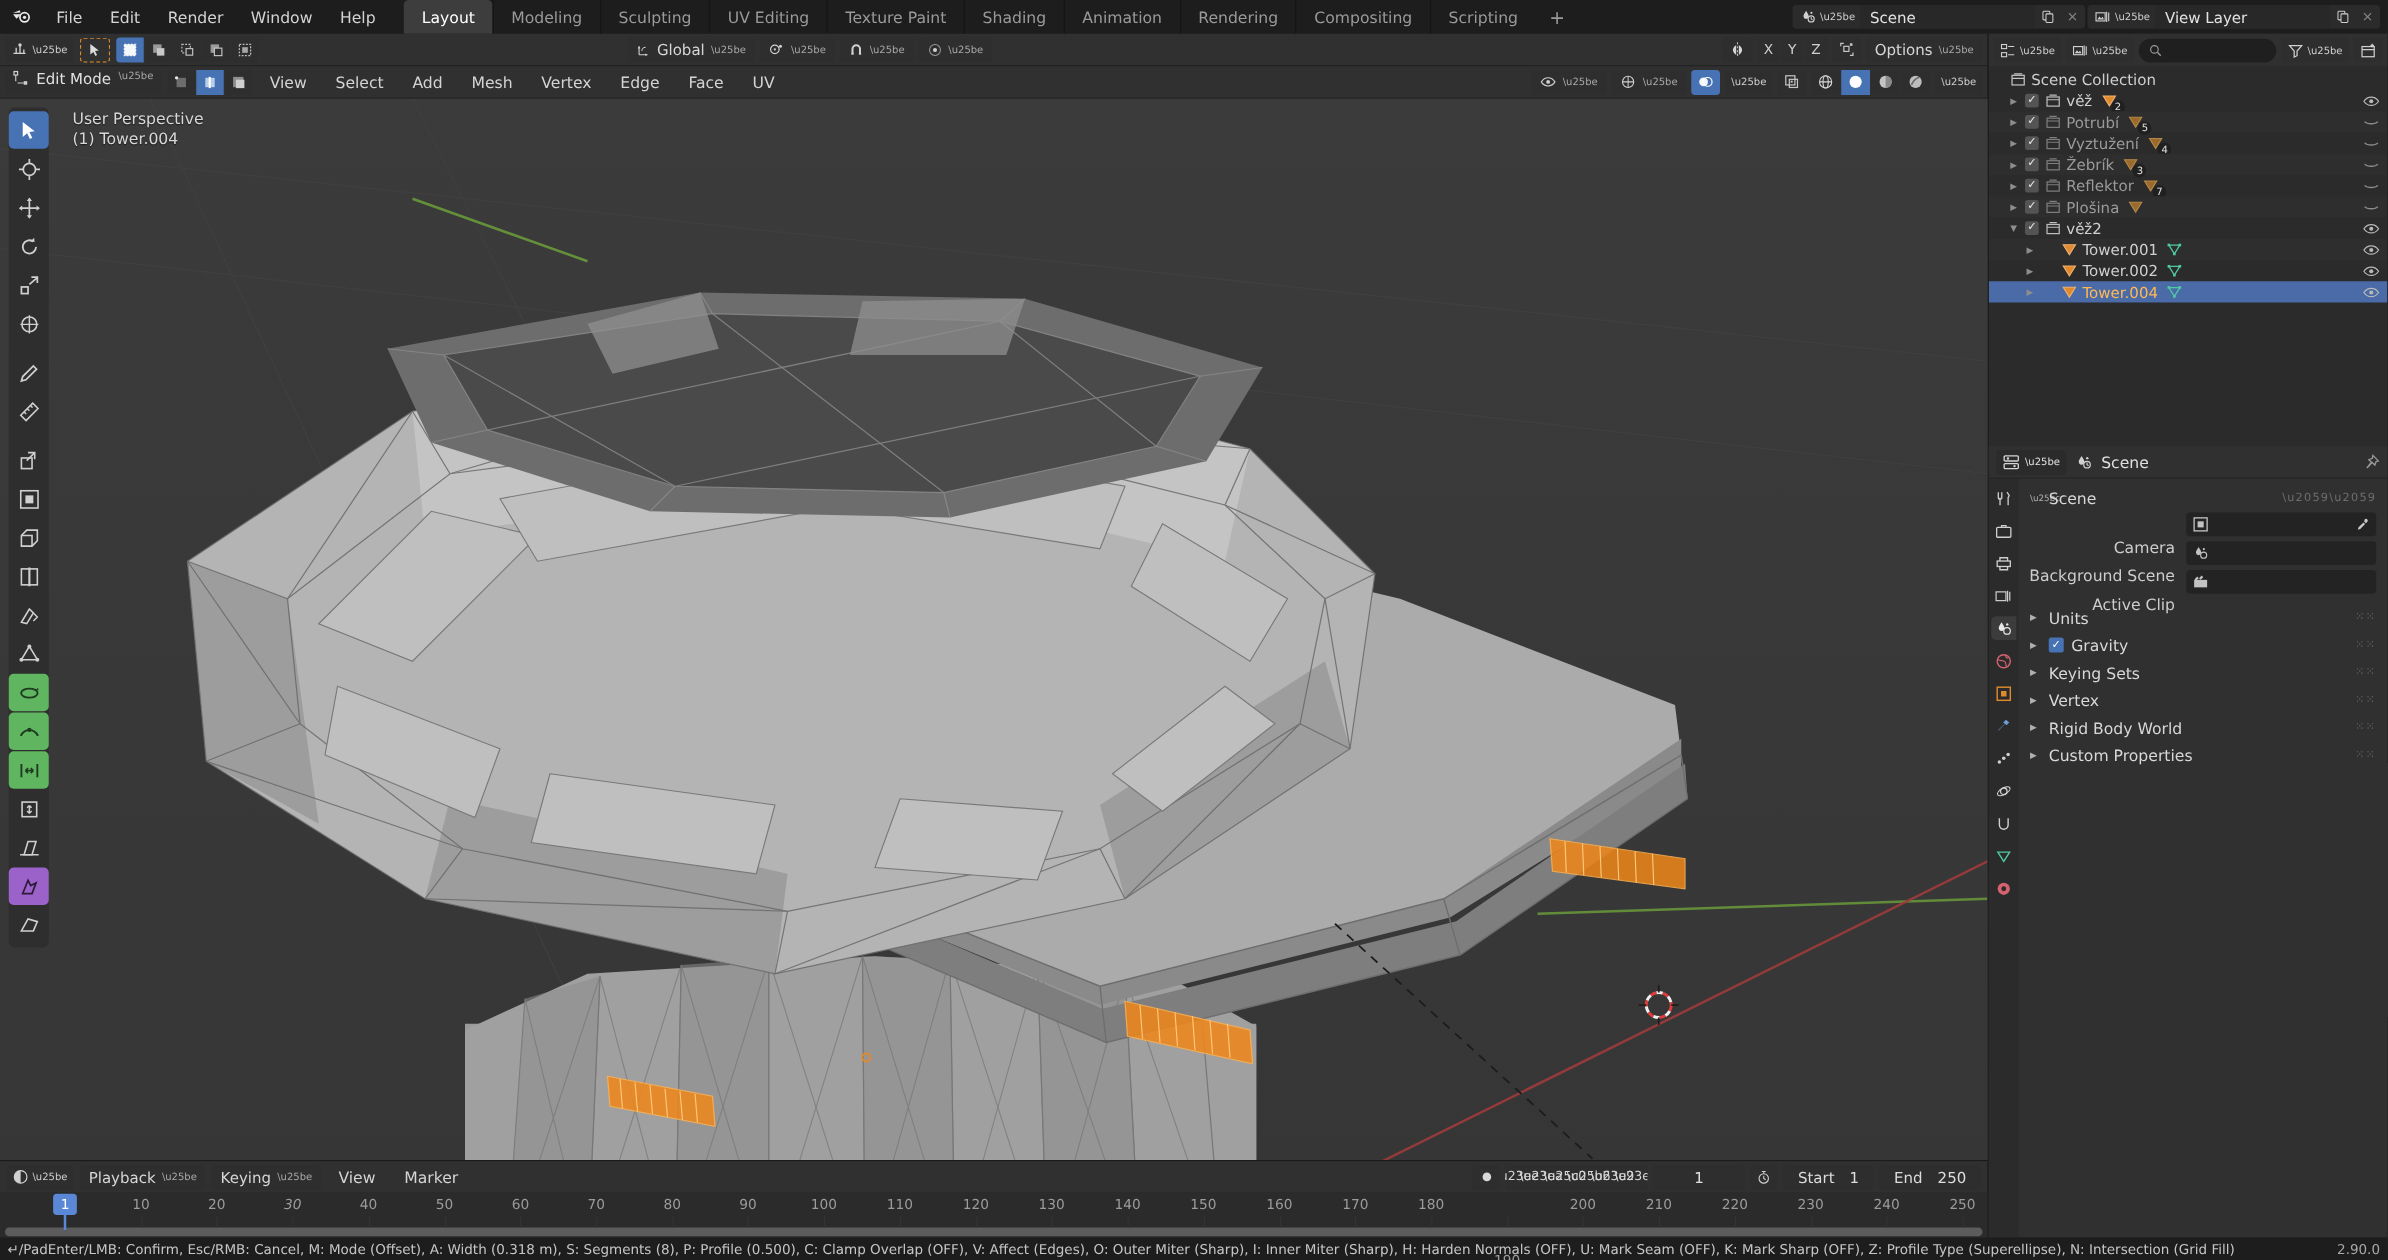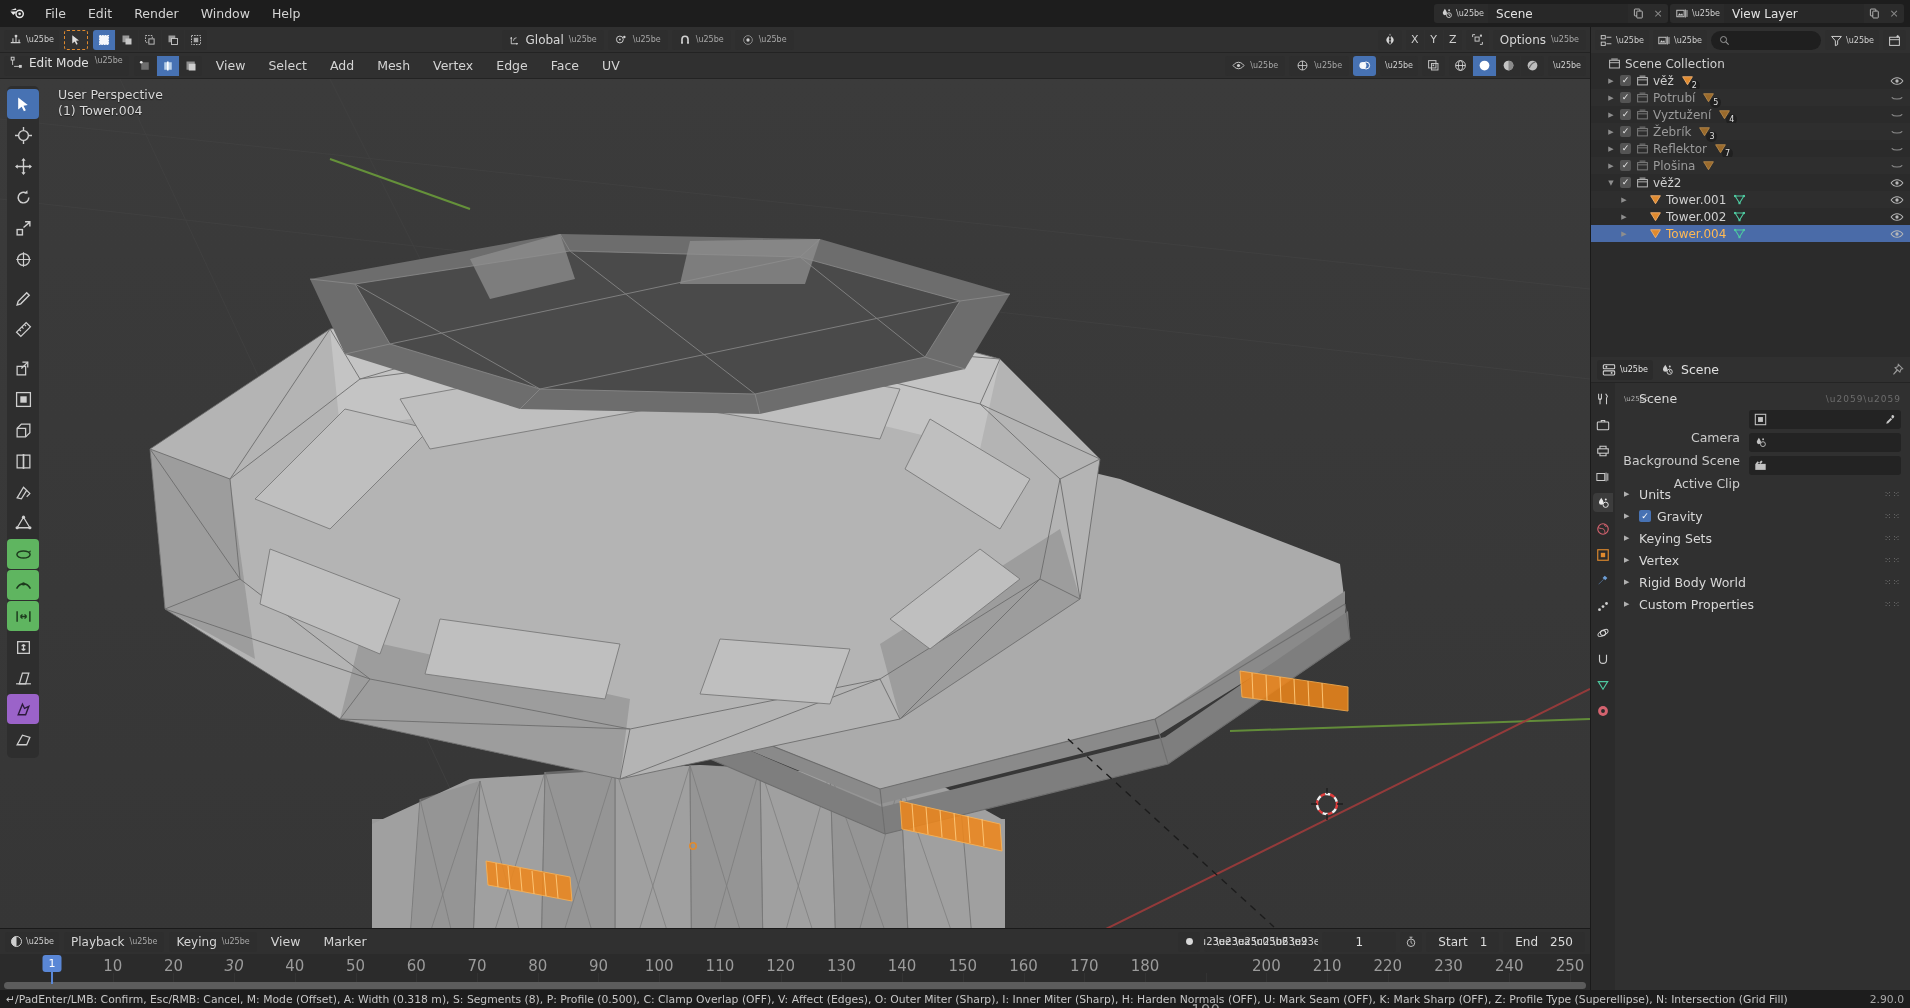--- a/index.html
+++ b/index.html
@@ -79,21 +79,21 @@
   .tl-hdr { height:25px; display:flex; align-items:center; padding:0 5px; gap:5px; background:#303030; }
   .tl-ctrl { margin-left:auto; display:flex; align-items:center; gap:4px; }
   .tl-btns { display:flex; background:#2e2e2e; border-radius:3px; overflow:hidden; }
   .tl-btns div { width:19px; height:20px; display:flex; align-items:center; justify-content:center;
     color:#d5d5d5; font-size:10px; }
   .numfield { height:20px; background:#2e2e2e; border-radius:3px; display:flex; align-items:center;
     justify-content:center; color:#e0e0e0; font-size:12px; padding:0 10px; min-width:74px; }
   .numpair { height:20px; background:#2e2e2e; border-radius:3px; display:flex; align-items:center;
     gap:12px; padding:0 12px; color:#dcdcdc; font-size:12px; }
   .tl-ruler { flex:1; position:relative; background:#2b2b2b; }
-  .tl-tick { position:absolute; top:3px; font-size:15px; color:#9b9b9b; transform:translateX(-50%); }
+  .tl-tick { position:absolute; top:3px; font-size:11px; color:#9b9b9b; transform:translateX(-50%); }
   .tl-grid { position:absolute; top:19px; bottom:8px; width:1px; background:#333333; }
   .tl-cur { position:absolute; top:1px; height:17px; background:#5a87d6; border-radius:3px;
     color:#fff; font-size:11px; display:flex; align-items:center; justify-content:center;
     padding:0 6px; transform:translateX(-50%); }
   .tl-curline { position:absolute; top:18px; bottom:6px; width:2px; background:#5a87d6; transform:translateX(-50%); }
   .tl-scroll { position:absolute; left:4px; right:4px; bottom:1px; height:7px; background:#5c5c5c;
     border-radius:4px; }
 
   
   .rightcol { width:320px; flex:0 0 320px; display:flex; flex-direction:column;
@@ -174,20 +174,33 @@
             <path d="M2 7.5 L9.5 4.5 L10.5 7 Z"></path>
           </g>
         </svg>
     </div>
     <div class="menu-item">File</div>
     <div class="menu-item">Edit</div>
     <div class="menu-item">Render</div>
     <div class="menu-item">Window</div>
     <div class="menu-item">Help</div>
 
+    <div class="ws-tabs">
+      <div class="ws-tab active">Layout</div>
+      <div class="ws-tab">Modeling</div>
+      <div class="ws-tab">Sculpting</div>
+      <div class="ws-tab">UV Editing</div>
+      <div class="ws-tab">Texture Paint</div>
+      <div class="ws-tab">Shading</div>
+      <div class="ws-tab">Animation</div>
+      <div class="ws-tab">Rendering</div>
+      <div class="ws-tab">Compositing</div>
+      <div class="ws-tab">Scripting</div>
+      <div class="ws-plus">+</div>
+    </div>
 
     <div class="topbar-right">
       <div class="datablock">
         <div class="db-icon">
           <svg width="13" height="13" viewBox="0 0 16 16">
               <path d="M6 2c-1.4 2.4-2.6 3.8-2.6 5.4A2.7 2.7 0 006 10a2.7 2.7 0 002.6-2.6C8.6 5.8 7.4 4.4 6 2z" fill="#d0d0d0"></path>
               <circle cx="11.2" cy="4" r="1.1" fill="#d0d0d0"></circle>
               <circle cx="11" cy="10" r="3" fill="none" stroke="#d0d0d0" stroke-width="1.1"></circle>
               <path d="M11 8v2l1.4 1" stroke="#d0d0d0" stroke-width="1" fill="none"></path>
             </svg>

